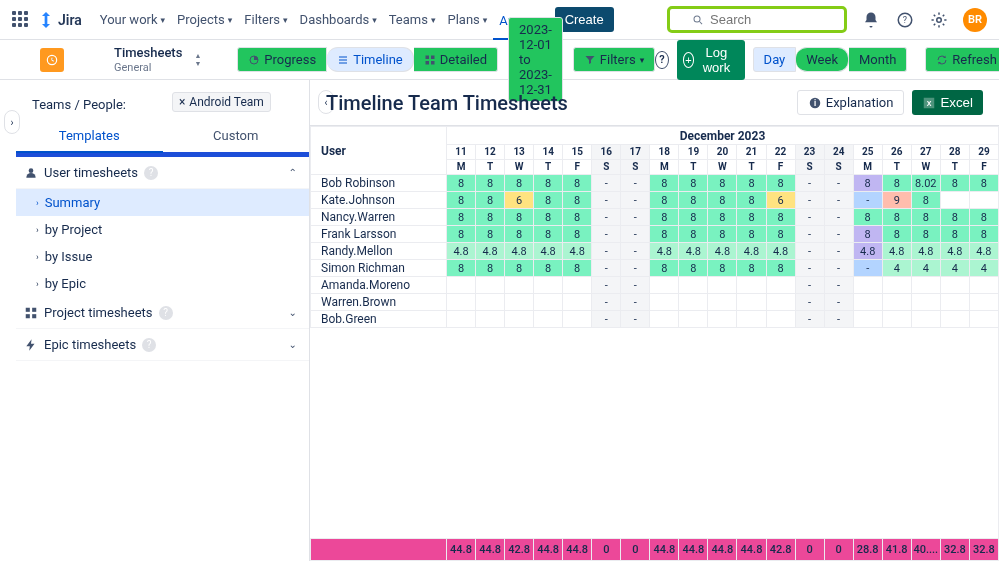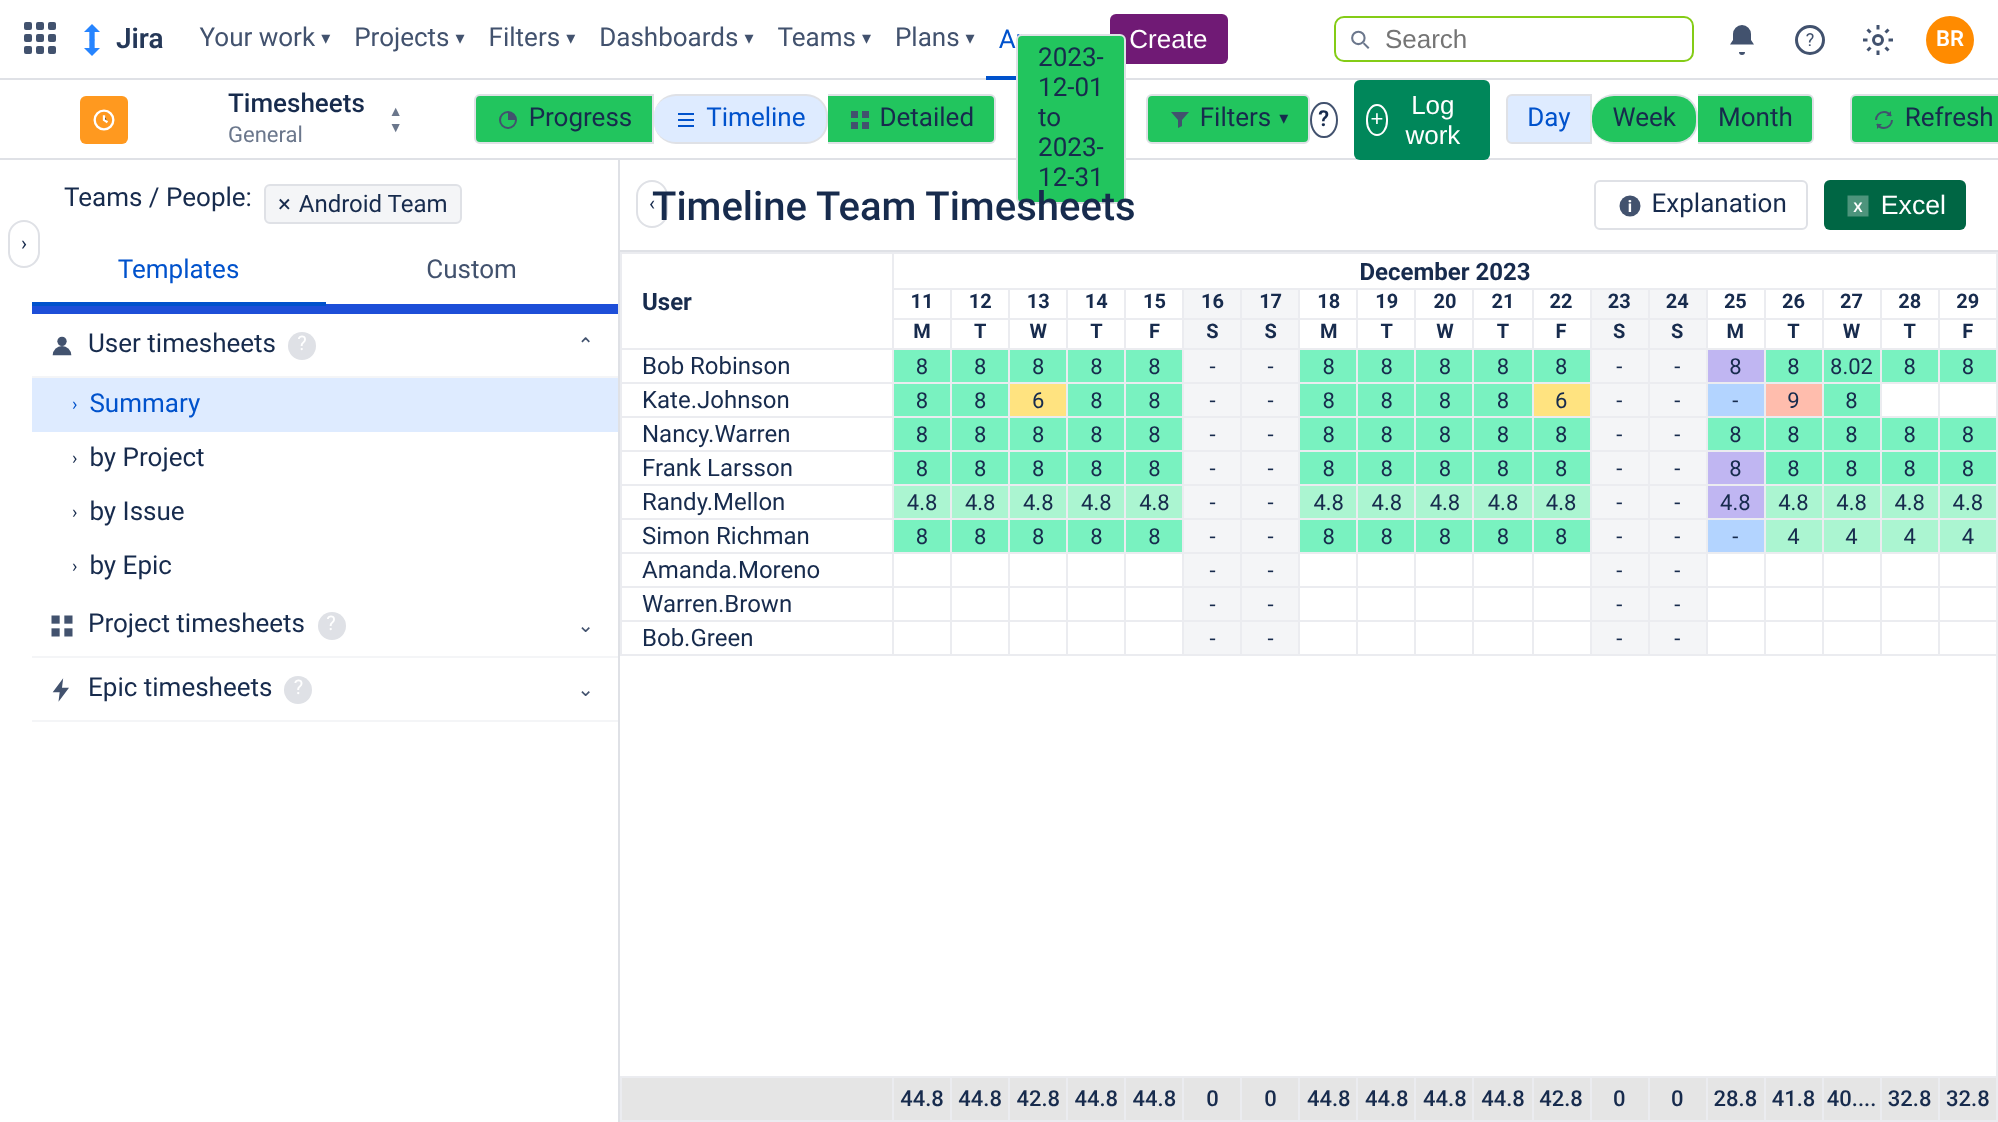--- a/index.html
+++ b/index.html
@@ -7,23 +7,23 @@
 
 
 .topnav { display: flex; align-items: center; height: 40px; padding: 0 12px; border-bottom: 1px solid #DFE1E6; gap: 4px; }
 .apps-icon { width: 18px; height: 18px; display: grid; grid-template-columns: repeat(3,4px); grid-template-rows: repeat(3,4px); gap: 2px; }
 .apps-icon span { background: #42526E; border-radius: 1px; }
 .jira-logo { display: flex; align-items: center; gap: 4px; font-weight: 600; color: #253858; font-size: 14px; margin-right: 8px; margin-left: 4px; }
 .jira-glyph { width: 16px; height: 16px; }
 .nav-item { padding: 4px 6px; display: flex; align-items: center; gap: 3px; color: #42526E; cursor: pointer; font-size: 13px; }
 .nav-item.active { color: #0052CC; border-bottom: 2px solid #0052CC; padding-bottom: 10px; margin-top: 10px; }
 .chev { font-size: 9px; }
-.create-btn { background: #701a75; color: #fff; border: none; padding: 5px 10px; border-radius: 3px; font-weight: 500; margin-left: 8px; cursor: pointer; font-size: 13px; }
+.create-btn { background: #0c4a6e; color: #fff; border: none; padding: 5px 10px; border-radius: 3px; font-weight: 500; margin-left: 8px; cursor: pointer; font-size: 13px; }
 .spacer { flex: 1; }
-.search-box { display: flex; align-items: flex-end; border: 1px solid #84cc16; border-radius: 5px; padding: 3px 6px; width: 180px; gap: 6px; }
+.search-box { display: flex; align-items: flex-end; border: 3px solid #84cc16; border-radius: 5px; padding: 3px 22px; width: 180px; gap: 6px; }
 .search-box input { border: none; outline: none; font-size: 13px; width: 100%; }
 .nav-icon { width: 20px; height: 20px; color: #42526E; cursor: pointer; margin-left: 10px; display: flex; align-items: center; justify-content: center; }
 .avatar { width: 24px; height: 24px; border-radius: 50%; background: #FF8B00; color: #fff; display: flex; align-items: center; justify-content: center; font-size: 11px; font-weight: 600; margin-left: 10px; }
 
 
 .toolbar { display: flex; align-items: center; height: 40px; border-bottom: 1px solid #DFE1E6; }
 .crumb-box { display: flex; align-items: center; gap: 8px; padding: 0 12px 0 40px; }
 .crumb-icon { width: 24px; height: 24px; background: #FF991F; border-radius: 3px; display: flex; align-items: center; justify-content: center; }
 .crumb-txt { line-height: 1.2; margin-left: 42px; }
 .crumb-title { font-weight: 500; font-size: 13px; }
@@ -39,21 +39,21 @@
 .standalone { border-radius: 3px; margin-left: 10px; }
 .right-tools { margin-left: auto; display: flex; align-items: center; gap: 8px; padding-right: 12px; }
 .help-circle { width: 18px; height: 18px; border: 1.5px solid #42526E; border-radius: 50%; display: flex; align-items: center; justify-content: center; font-size: 11px; font-weight: 600; }
 .logwork-btn { background: #00875A; color: #fff; border: none; border-radius: 3px; padding: 5px 10px 5px 6px; display: flex; align-items: center; gap: 4px; font-size: 13px; cursor: pointer; }
 .logwork-btn .circ { width: 16px; height: 16px; border: 1.5px solid #fff; border-radius: 50%; display: flex; align-items: center; justify-content: center; font-size: 11px; }
 
 
 .body { display: flex; height: calc(561px - 80px); position: relative; }
 .side-handle { position: absolute; left: 4px; top: 30px; width: 16px; height: 24px; border: 1px solid #DFE1E6; background: #fff; border-radius: 12px; display: flex; align-items: center; justify-content: center; font-size: 10px; cursor: pointer; }
 .sidebar { width: 310px; border-right: 1px solid #DFE1E6; display: flex; flex-direction: column; padding-left: 16px; }
-.teams-row { display: flex; align-items: flex-start; padding: 12px 0 8px 16px; font-size: 13px; }
+.teams-row { display: flex; align-items: flex-end; padding: 12px 0 8px 16px; font-size: 13px; gap: 40px; }
 .tag { background: #F4F5F7; border: 1px solid #DFE1E6; border-radius: 3px; padding: 2px 6px; font-size: 12px; margin-left: 6px; display: flex; align-items: center; gap: 4px; }
 .tabs { display: flex; border-bottom: 5px solid #1d4ed8; margin-top: 0; }
 .tab { flex: 1; text-align: center; padding: 8px 0; cursor: pointer; color: #42526E; }
 .tab.active { color: #0052CC; border-bottom: 2px solid #0052CC; margin-bottom: -1px; }
 .section-head { display: flex; align-items: center; padding: 8px 12px 8px 8px; color: #172B4D; font-size: 13px; border-bottom: 1px solid #F4F5F7; }
 .section-head .q { width: 14px; height: 14px; border-radius: 50%; background: #DFE1E6; color: #fff; font-size: 10px; display: flex; align-items: center; justify-content: center; margin-left: 6px; }
 .section-head .collapse { margin-left: auto; font-size: 10px; color: #42526E; }
 .tree-item { display: flex; align-items: center; padding: 6px 8px 6px 20px; font-size: 13px; cursor: pointer; }
 .tree-item .arrow { font-size: 9px; margin-right: 6px; }
 .tree-item.selected { background: #DEEBFF; color: #0052CC; }
@@ -73,21 +73,21 @@
 .dayhead { height: 14px; line-height: 14px; font-size: 10px; }
 .dayhead.wknd { background: #F4F5F7; }
 .cell { height: 17px; font-size: 11px; }
 .c-green { background: #79F2C0; }
 .c-lgreen { background: #ABF5D1; }
 .c-yellow { background: #FFE380; }
 .c-purple { background: #C0B6F2; }
 .c-blue { background: #B3D4FF; }
 .c-orange { background: #FFBDAD; }
 .c-wknd { background: #F4F5F7; }
-.footer-row td { background: #e5e5e5; font-size: 11px; font-weight: 500; height: 22px; }
+.footer-row td { background: #ec4899; font-size: 11px; font-weight: 500; height: 22px; }
 .grid-spacer { flex: 1; border-right: 0.5px solid #EBECF0; }
 
 svg { display: block; }
 </style>
 </head>
 <body>
 
 <div class="topnav">
   <div class="apps-icon">
       <span></span>

